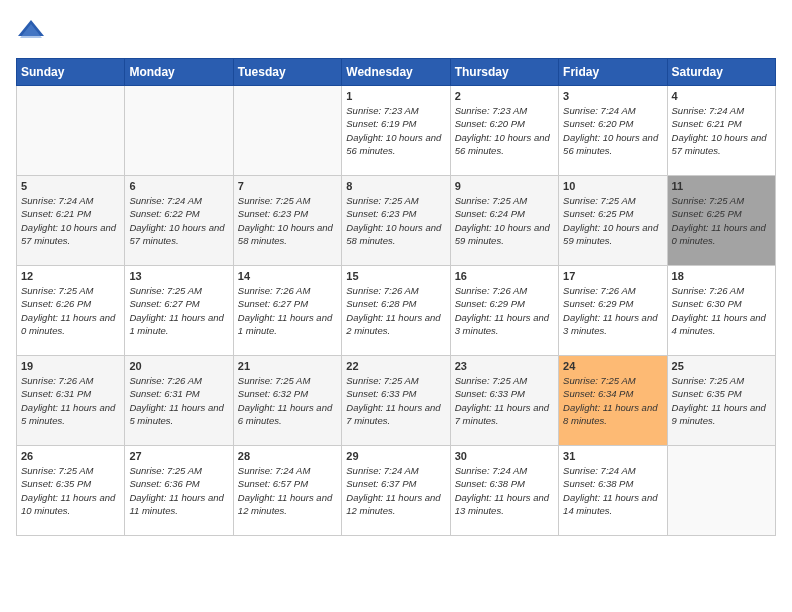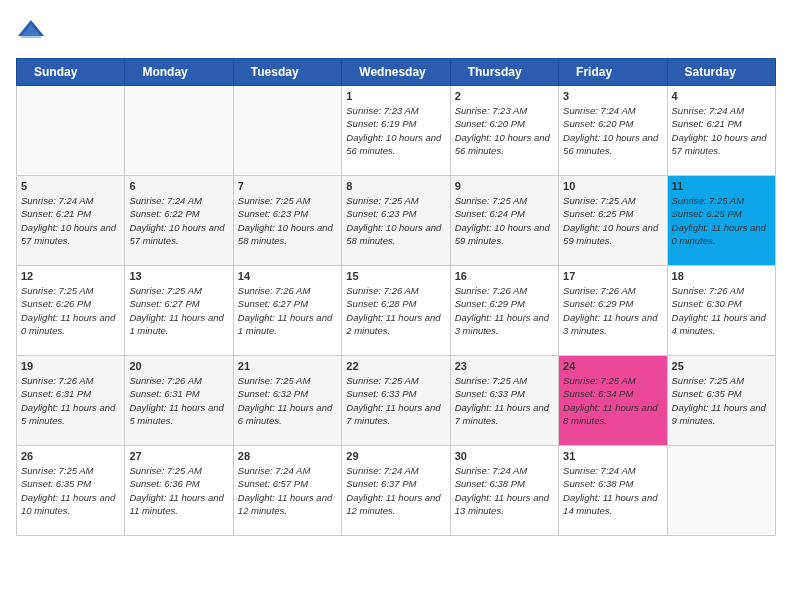--- a/index.html
+++ b/index.html
@@ -48,21 +48,21 @@
     .calendar {
       width: 100%;
       border-collapse: collapse;
       border: 1px solid #ccc;
     }
     .calendar th {
       background: #2a5db0;
       color: #fff;
       font-size: 12px;
       font-weight: bold;
-      padding: 6px 17px;
+      padding: 6px 4px;
       text-align: left;
       border: 1px solid #1a4a9a;
     }
     .calendar td {
       width: 107px;
       vertical-align: top;
       border: 1px solid #ccc;
       padding: 4px;
       font-size: 10px;
       color: #333;
@@ -183,21 +183,21 @@
           <div class="day-info">Sunrise: 7:25 AM
 Sunset: 6:24 PM
 Daylight: 10 hours and 59 minutes.</div>
         </td>
         <td style="background: rgb(245, 245, 245);">
           <span class="day-number">10</span>
           <div class="day-info">Sunrise: 7:25 AM
 Sunset: 6:25 PM
 Daylight: 10 hours and 59 minutes.</div>
         </td>
-        <td style="background: #0ea5e9;">
+        <td style="background: #a3a3a3;">
           <span class="day-number">11</span>
           <div class="day-info">Sunrise: 7:25 AM
 Sunset: 6:25 PM
 Daylight: 11 hours and 0 minutes.</div>
         </td>
       </tr>
       <tr>
         <td style="background: rgb(255, 255, 255);">
           <span class="day-number">12</span>
           <div class="day-info">Sunrise: 7:25 AM
@@ -265,21 +265,21 @@
           <div class="day-info">Sunrise: 7:25 AM
 Sunset: 6:33 PM
 Daylight: 11 hours and 7 minutes.</div>
         </td>
         <td style="background: rgb(245, 245, 245);">
           <span class="day-number">23</span>
           <div class="day-info">Sunrise: 7:25 AM
 Sunset: 6:33 PM
 Daylight: 11 hours and 7 minutes.</div>
         </td>
-        <td style="background: #ec4899; margin-top: 32px;">
+        <td style="background: #fdba74; margin-top: 32px;">
           <span class="day-number">24</span>
           <div class="day-info">Sunrise: 7:25 AM
 Sunset: 6:34 PM
 Daylight: 11 hours and 8 minutes.</div>
         </td>
         <td style="background: rgb(245, 245, 245);">
           <span class="day-number">25</span>
           <div class="day-info">Sunrise: 7:25 AM
 Sunset: 6:35 PM
 Daylight: 11 hours and 9 minutes.</div>

